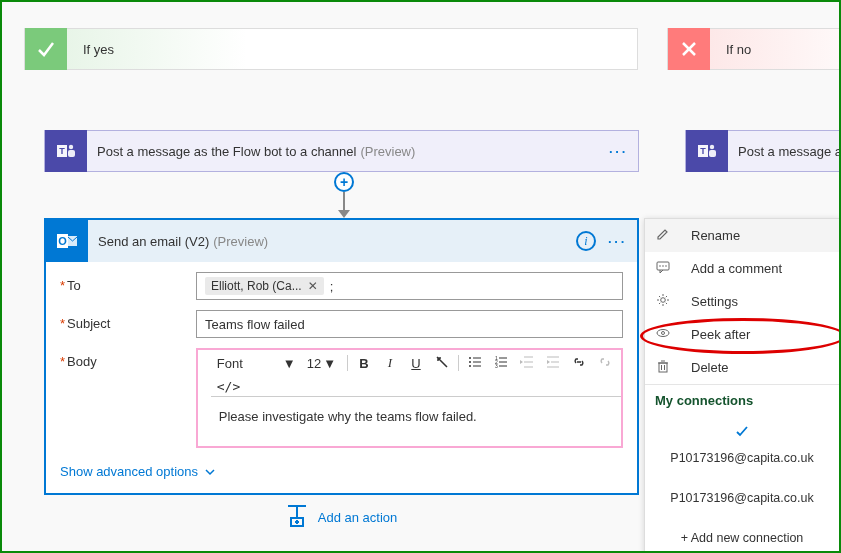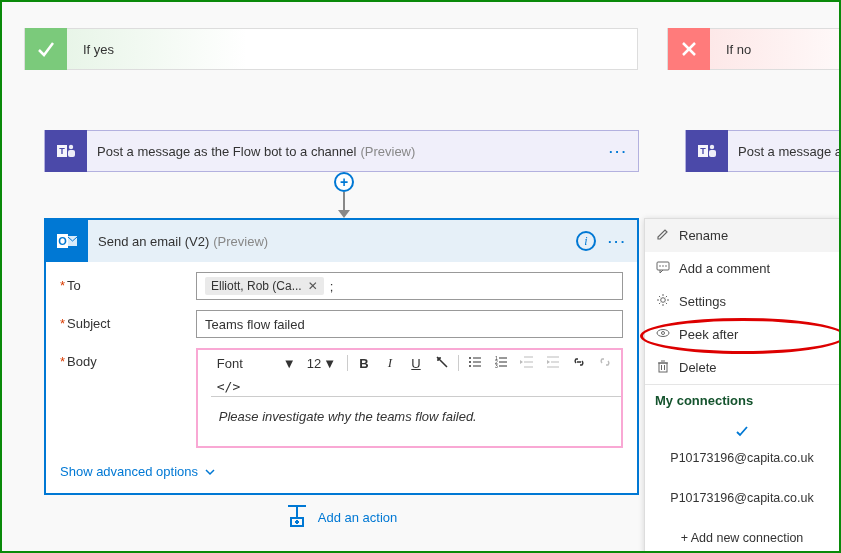--- a/index.html
+++ b/index.html
@@ -44,25 +44,25 @@
 .token { background: #eaeaea; padding: 2px 6px; border-radius: 2px; display: inline-flex; align-items: center; font-size: 12px; }
 .token .x { margin-left: 6px; color: #555; cursor: pointer; }
 .semi { margin-left: 6px; }
 .editor-box { border: 2px solid #f9a8d4; padding-left: 13px; }
 .editor-toolbar { display: flex; align-items: center; gap: 6px; padding: 2px 6px; height: 26px; }
 .tb-sel { display: flex; align-items: center; border-right: 1px solid transparent; padding-right: 4px; }
 .tb-btn { width: 20px; text-align: center; color: #333; }
 .tb-btn.dis { color: #bbb; }
 .tb-sep { width: 1px; height: 16px; background: #ccc; }
 .codebtn { padding: 2px 6px; font-family: monospace; border-top: 1px solid transparent; }
-.editor-content { border-top: 1px solid #ccc; padding: 12px 8px 22px 8px; font-style: italic; }
+.editor-content { border-top: 1px solid #ccc; padding: 12px 8px 22px 8px; }
 .adv-link { color: #0078d4; padding: 6px 0 0 0; display: flex; align-items: center; gap: 6px; }
 
 .menu { position: absolute; top: 216px; left: 642px; width: 196px; background: #fff; border: 1px solid #ddd; box-shadow: 0 1px 6px rgba(0,0,0,0.15); z-index: 10; }
-.menu-item { display: flex; align-items: center; padding: 8px 10px; gap: 8px; cursor: pointer; font-size: 13px; }
+.menu-item { display: flex; align-items: center; padding: 8px 10px; gap: 20px; cursor: pointer; font-size: 13px; }
 .menu-item.first { background: #f4f4f4; }
 .menu-item .mi-icon { width: 16px; text-align: center; color: #666; }
 .menu-sep { border-top: 1px solid #e5e5e5; }
 .menu-header { color: #14532d; font-weight: 600; padding: 8px 10px; }
 .conn-item { display: flex; align-items: center; gap: 10px; padding: 8px 10px; font-size: 12.5px; flex-direction: column; }
 .highlight-ellipse { position: absolute; border: 3px solid #d00; border-radius: 50%; top: 316px; left: 638px; width: 206px; height: 36px; z-index: 20; pointer-events: none; }
 
 .add-action-row { position: absolute; top: 500px; left: 42px; width: 595px; display: flex; align-items: center; justify-content: center; gap: 10px; color: #0078d4; }
 </style>
 </head>

